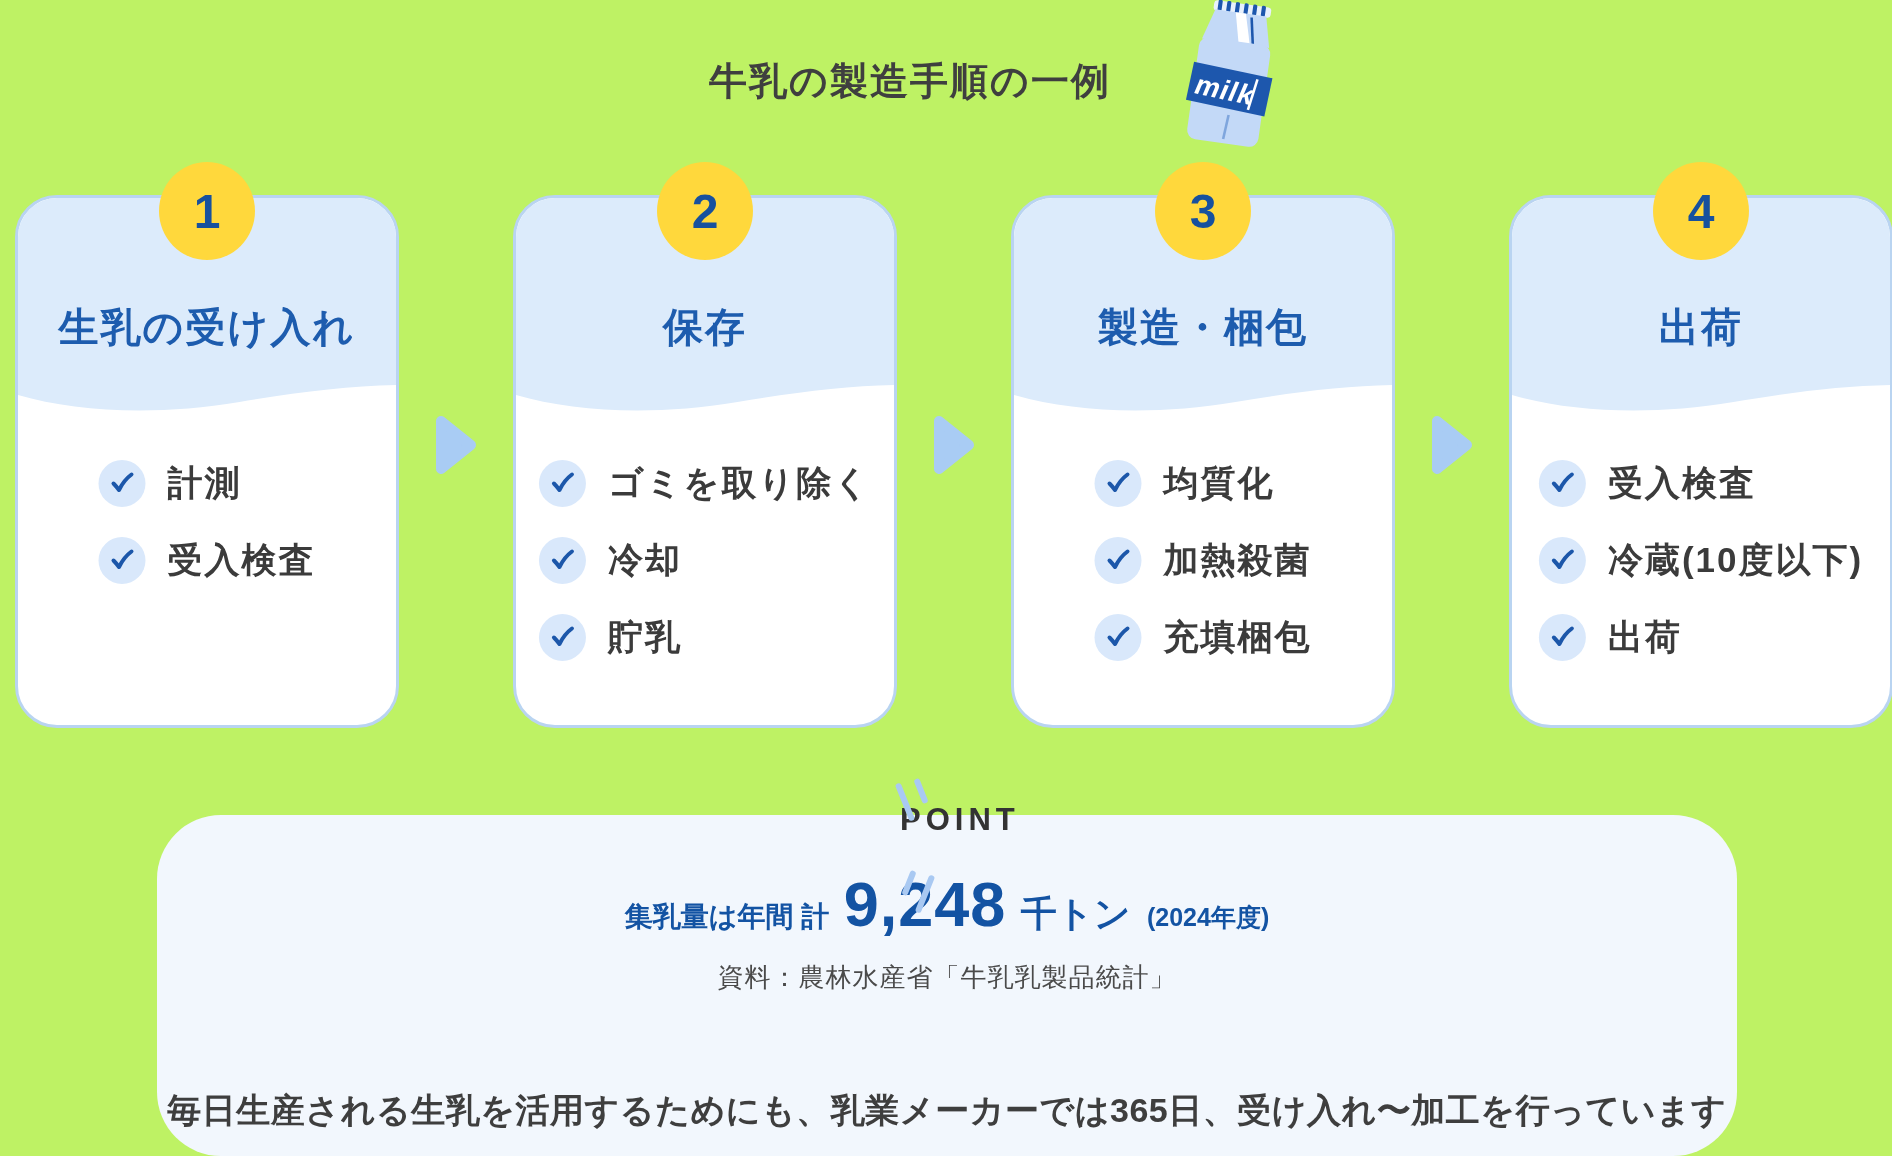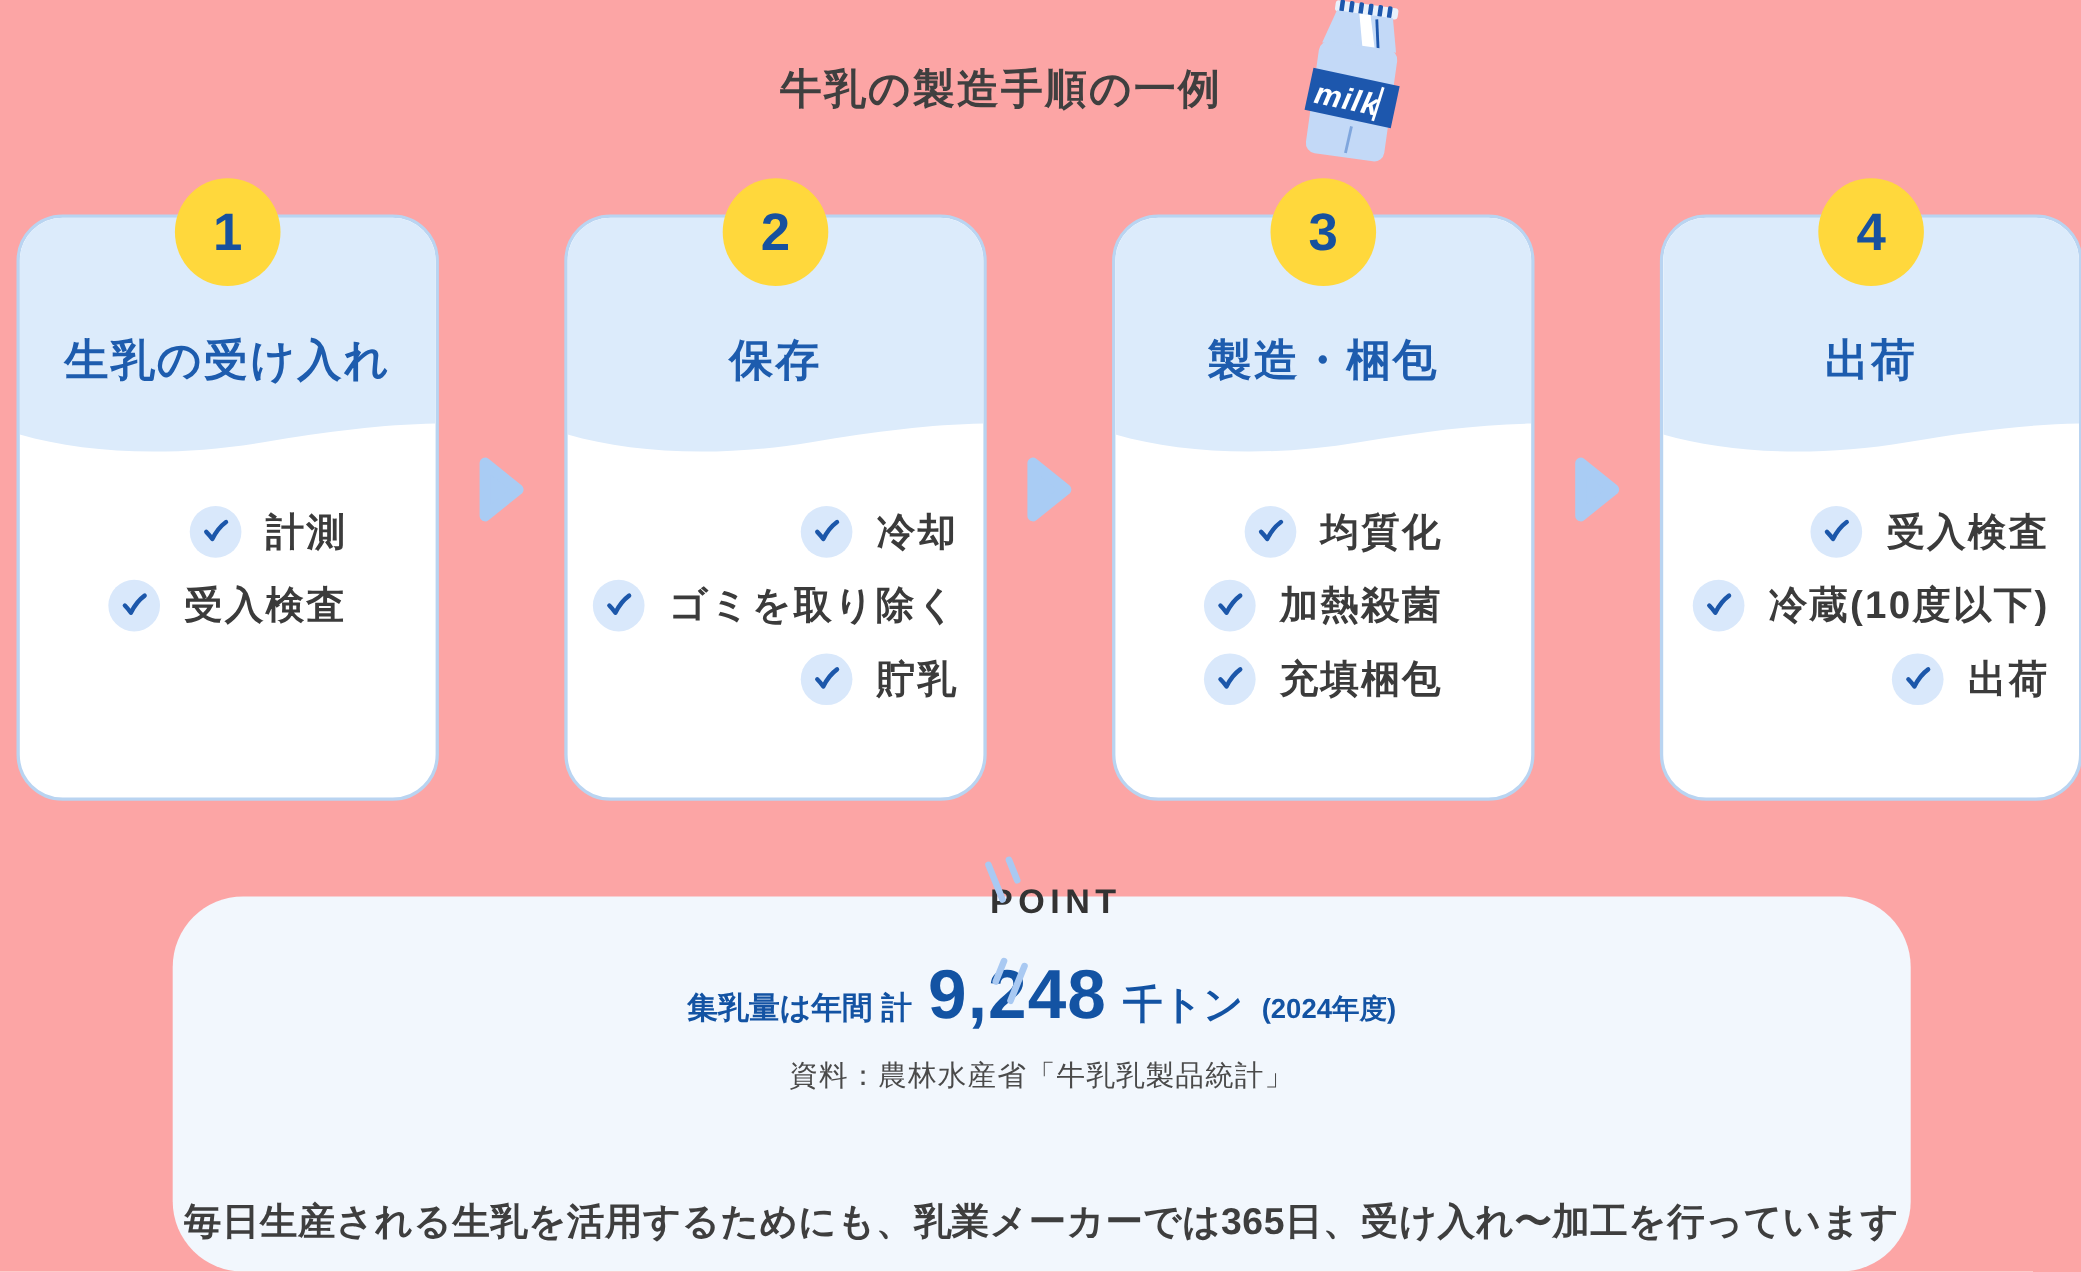--- a/index.html
+++ b/index.html
@@ -1,19 +1,19 @@
 <!DOCTYPE html>
 <html><head>
 <meta charset="utf-8">
 <style>
   html,body{margin:0;padding:0;}
   #canvas{
     position:relative;
     width:1892px;height:1156px;
-    background:#fca5a5;
+    background:#bef264;
     overflow:hidden;
     font-family:"Liberation Sans", sans-serif;
   }
   
   .page-title{
     position:absolute;top:56px;left:610px;width:600px;
     text-align:center;
     font-size:38px;font-weight:bold;color:#3f3f3f;letter-spacing:2px;
     white-space:nowrap;
   }
@@ -45,21 +45,21 @@
     position:absolute;top:-33px;left:50%;transform:translateX(-50%);
     width:96px;height:98px;border-radius:50%;
     background:#ffd83c;
     display:flex;align-items:center;justify-content:center;
     color:#17519e;font-size:48px;font-weight:bold;
     z-index:3;
   }
   .checklist{
     position:absolute;top:262px;left:50%;transform:translateX(-50%);
     width:max-content;
-    display:flex;flex-direction:column;gap:20px;align-items:flex-end;
+    display:flex;flex-direction:column;gap:30px;
   }
   .check-item{display:flex;align-items:center;gap:22px;}
   .check-circle{
     flex:0 0 auto;width:47px;height:47px;border-radius:50%;
     background:#d9e8fb;display:flex;align-items:center;justify-content:center;
   }
   .check-circle svg{width:30px;height:30px;display:block;}
   .check-label{
     font-size:35px;font-weight:bold;color:#3b3b3b;letter-spacing:2px;
     white-space:nowrap;
@@ -173,29 +173,29 @@
         <path d="M0 197 C60 214 140 218 225 204 C285 194 335 188 384 187 L384 0 L0 0 Z" fill="#dcebfb"></path>
       </svg>
       <div class="card-title">保存</div>
       <div class="checklist">
         <div class="check-item">
           <span class="check-circle">
             <svg viewBox="0 0 30 30">
                 <path d="M6 14.5 C8 16.5 10 19 11.5 21 C14.5 15 18.5 9.5 24 5.5" fill="none" stroke="#1c57aa" stroke-width="4" stroke-linecap="round" stroke-linejoin="round"></path>
               </svg>
           </span>
+          <span class="check-label">ゴミを取り除く</span>
+        </div>
+        <div class="check-item">
+          <span class="check-circle">
+            <svg viewBox="0 0 30 30">
+                <path d="M6 14.5 C8 16.5 10 19 11.5 21 C14.5 15 18.5 9.5 24 5.5" fill="none" stroke="#1c57aa" stroke-width="4" stroke-linecap="round" stroke-linejoin="round"></path>
+              </svg>
+          </span>
           <span class="check-label">冷却</span>
-        </div>
-        <div class="check-item">
-          <span class="check-circle">
-            <svg viewBox="0 0 30 30">
-                <path d="M6 14.5 C8 16.5 10 19 11.5 21 C14.5 15 18.5 9.5 24 5.5" fill="none" stroke="#1c57aa" stroke-width="4" stroke-linecap="round" stroke-linejoin="round"></path>
-              </svg>
-          </span>
-          <span class="check-label">ゴミを取り除く</span>
         </div>
         <div class="check-item">
           <span class="check-circle">
             <svg viewBox="0 0 30 30">
                 <path d="M6 14.5 C8 16.5 10 19 11.5 21 C14.5 15 18.5 9.5 24 5.5" fill="none" stroke="#1c57aa" stroke-width="4" stroke-linecap="round" stroke-linejoin="round"></path>
               </svg>
           </span>
           <span class="check-label">貯乳</span>
         </div>
       </div>

